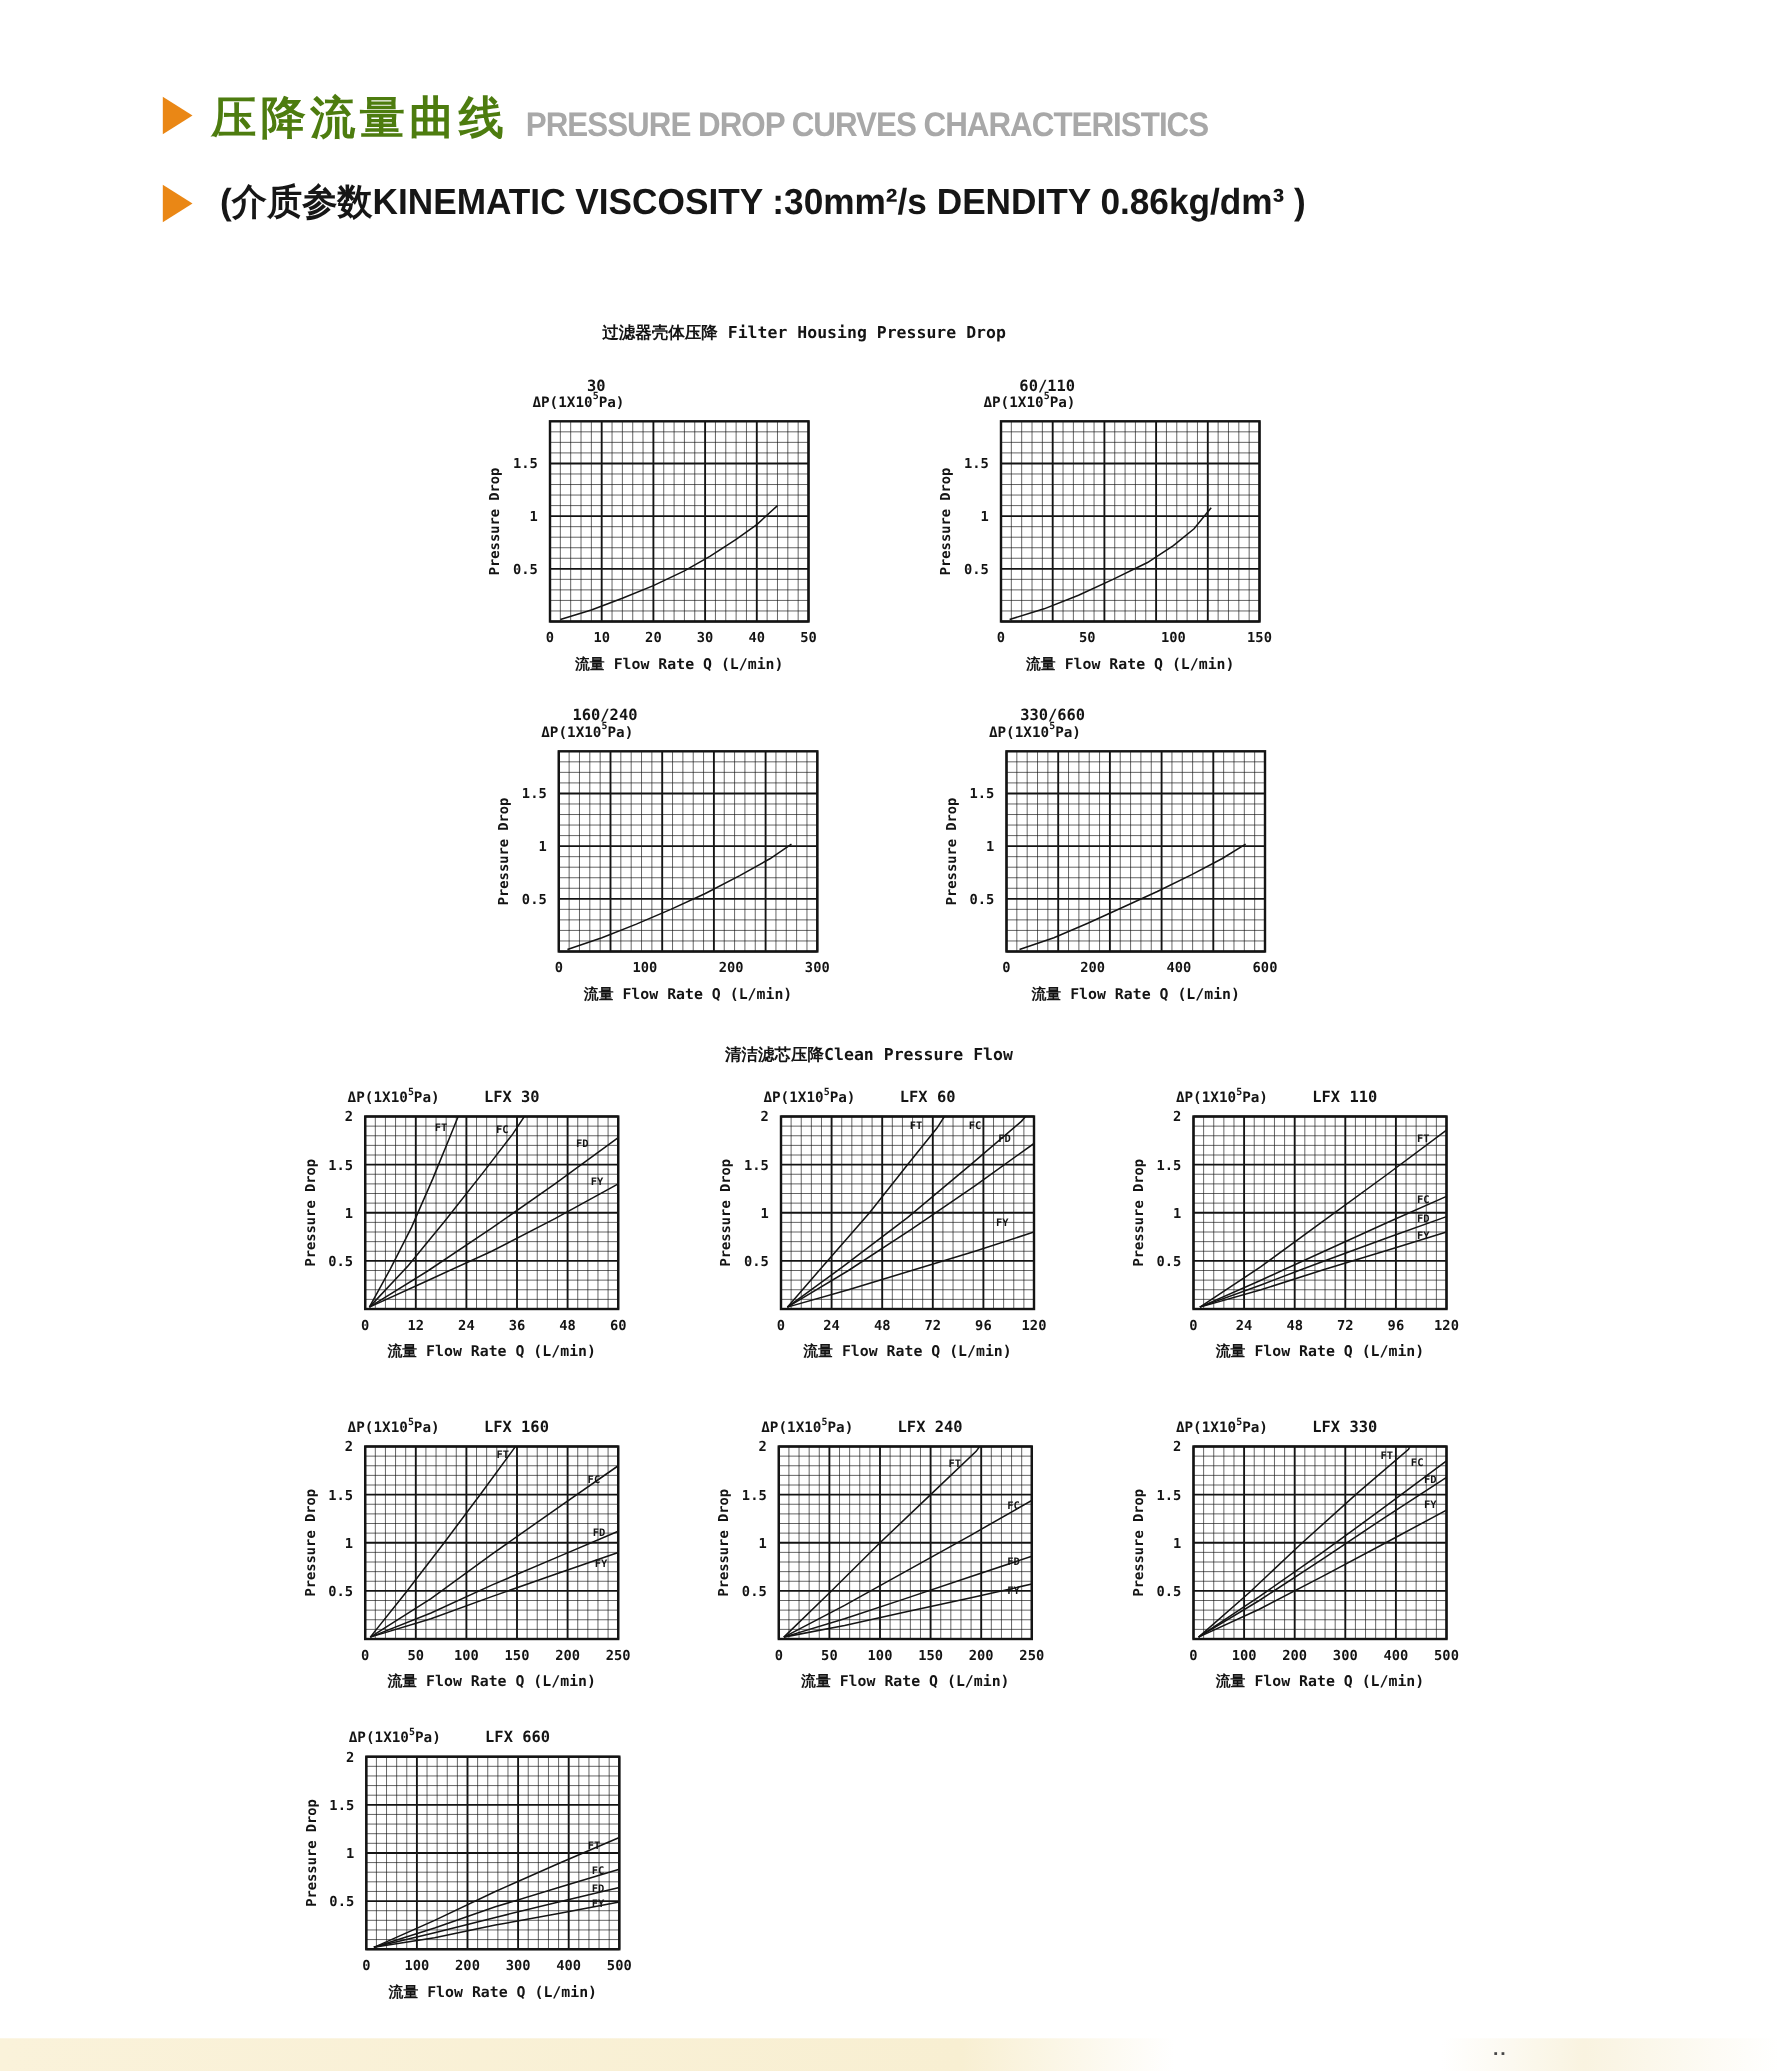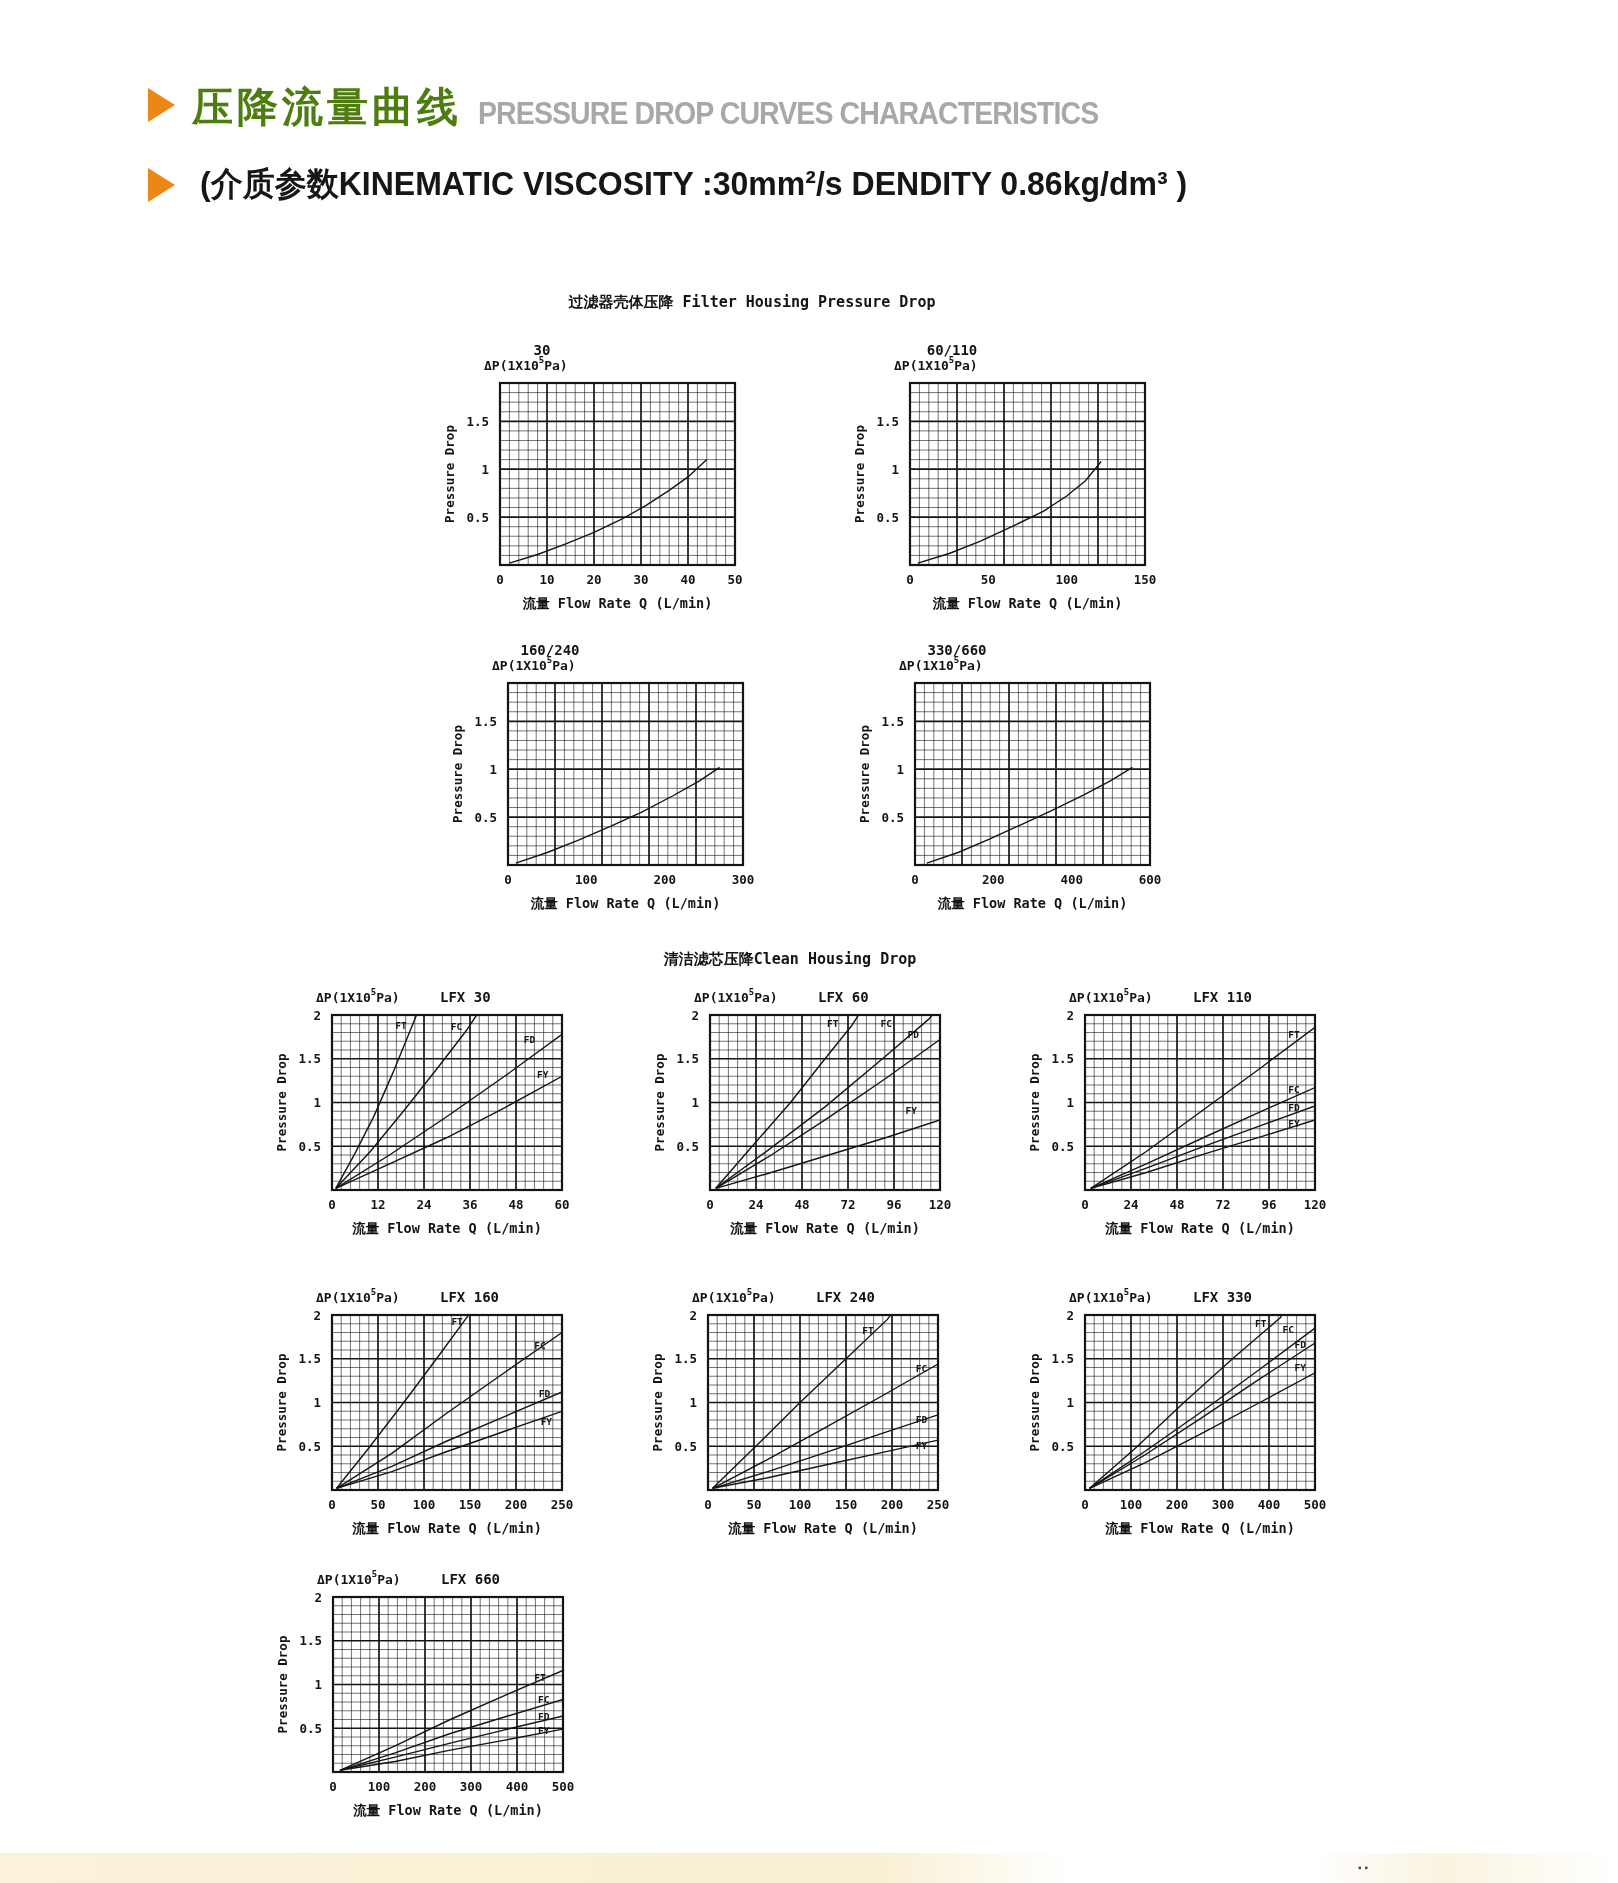--- a/index.html
+++ b/index.html
@@ -27,22 +27,22 @@
 </head>
 <body>
 
 <div class="tri" style="left:148px;top:88px"></div>
 <div class="title-cn" style="left:192px;top:80px">压降流量曲线</div>
 <div class="title-en" style="left:478px;top:96px">PRESSURE DROP CURVES CHARACTERISTICS</div>
 
 <div class="tri" style="left:148px;top:168px"></div>
 <div class="subtitle" style="left:200px;top:162px">(介质参数KINEMATIC VISCOSITY :30mm²/s DENDITY 0.86kg/dm³ )</div>
 
-<div class="section-title" style="left:752px;top:293px">过滤器壳体压降 Filter Housing Pressure Drop</div>
-<div class="section-title" style="left:790px;top:950px">清洁滤芯压降Clean Housing Drop</div>
+<div class="section-title" style="left:731px;top:293px">过滤器壳体压降 Filter Housing Pressure Drop</div>
+<div class="section-title" style="left:790px;top:950px">清洁滤芯压降Clean Pressure Flow</div>
 
 <div id="charts">
     <div class="chart" style="left: 416px; top: 343px;"><svg width="352" height="272" viewBox="0 0 352 272">
         <defs>
           <clipPath id="cp-h-30">
             <rect x="84" y="40" width="235" height="182"></rect>
           </clipPath>
         </defs>
         <line x1="84" y1="40" x2="84" y2="222" stroke="#141414" stroke-width="1.7"></line>
         <line x1="93.4" y1="40" x2="93.4" y2="222" stroke="#141414" stroke-width="0.6"></line>

